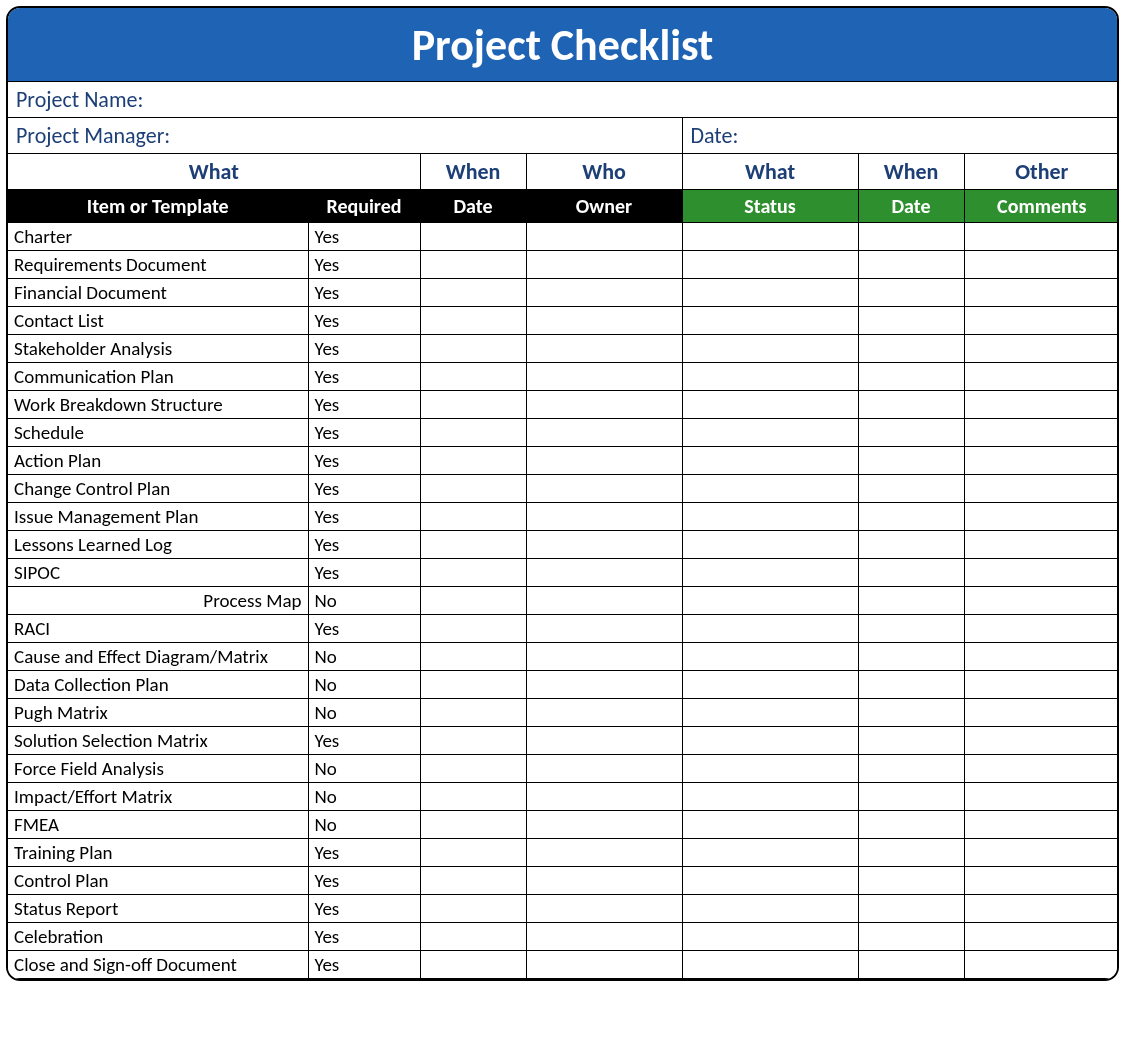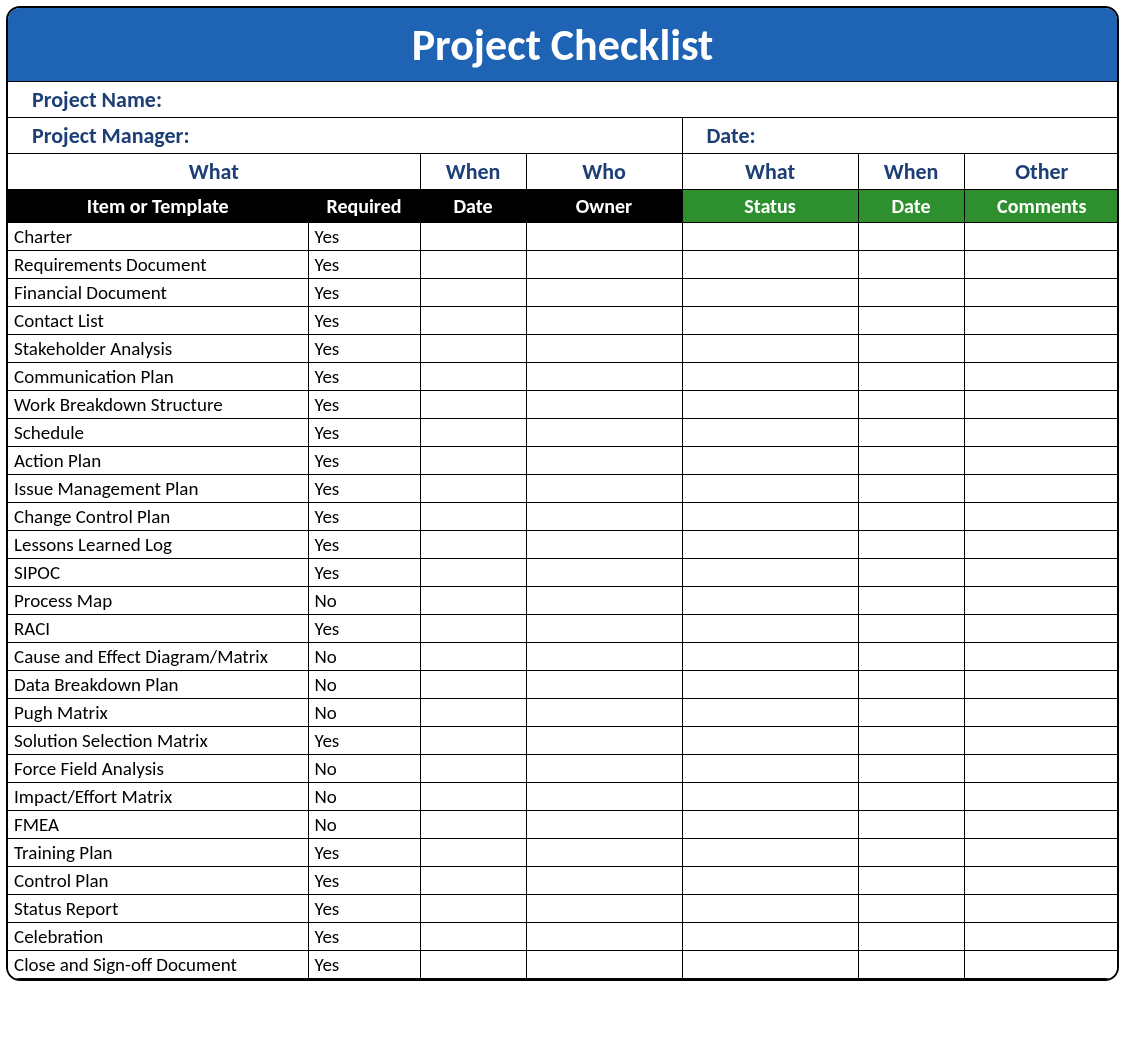--- a/index.html
+++ b/index.html
@@ -56,23 +56,23 @@
     font-size: 44px;
     font-weight: 700;
     white-space: nowrap;
   }
 
   table { border-collapse: collapse; width: 100%; table-layout: fixed; }
   td, th { border: 1px solid #000; }
 
   .meta-row td {
     font-size: 22px;
-    font-weight: 700;
+    font-weight: 400;
     color: #1d3f76;
-    padding: 4px 24px;
+    padding: 4px 8px;
     height: 34px;
     border-top: none;
   }
   .meta-row.first td { border-top: none; }
 
   .group-row th {
     background: #fff;
     color: #1d3f76;
     font-weight: 700;
     font-size: 22px;
@@ -231,57 +231,57 @@
         <tr class="data-row">
           <td style="border-left:none;">Action Plan</td>
           <td style="">Yes</td>
           <td style=""></td>
           <td style=""></td>
           <td style=""></td>
           <td style=""></td>
           <td style="border-right:none;"></td>
         </tr>
         <tr class="data-row">
+          <td style="border-left:none;">Change Control Plan</td>
+          <td style="">Yes</td>
+          <td style=""></td>
+          <td style=""></td>
+          <td style=""></td>
+          <td style=""></td>
+          <td style="border-right:none;"></td>
+        </tr>
+        <tr class="data-row">
           <td style="border-left:none;">Issue Management Plan</td>
           <td style="">Yes</td>
           <td style=""></td>
           <td style=""></td>
           <td style=""></td>
           <td style=""></td>
           <td style="border-right:none;"></td>
         </tr>
         <tr class="data-row">
-          <td style="border-left:none;">Change Control Plan</td>
-          <td style="">Yes</td>
-          <td style=""></td>
-          <td style=""></td>
-          <td style=""></td>
-          <td style=""></td>
-          <td style="border-right:none;"></td>
-        </tr>
-        <tr class="data-row">
           <td style="border-left:none;">Lessons Learned Log</td>
           <td style="">Yes</td>
           <td style=""></td>
           <td style=""></td>
           <td style=""></td>
           <td style=""></td>
           <td style="border-right:none;"></td>
         </tr>
         <tr class="data-row">
           <td style="border-left:none;">SIPOC</td>
           <td style="">Yes</td>
           <td style=""></td>
           <td style=""></td>
           <td style=""></td>
           <td style=""></td>
           <td style="border-right:none;"></td>
         </tr>
         <tr class="data-row">
-          <td style="border-left:none;">Process Map</td>
+          <td style="border-left:none;text-align:right;">Process Map</td>
           <td style="">No</td>
           <td style=""></td>
           <td style=""></td>
           <td style=""></td>
           <td style=""></td>
           <td style="border-right:none;"></td>
         </tr>
         <tr class="data-row">
           <td style="border-left:none;">RACI</td>
           <td style="">Yes</td>
@@ -294,21 +294,21 @@
         <tr class="data-row">
           <td style="border-left:none;">Cause and Effect Diagram/Matrix</td>
           <td style="">No</td>
           <td style=""></td>
           <td style=""></td>
           <td style=""></td>
           <td style=""></td>
           <td style="border-right:none;"></td>
         </tr>
         <tr class="data-row">
-          <td style="border-left:none;">Data Breakdown Plan</td>
+          <td style="border-left:none;">Data Collection Plan</td>
           <td style="">No</td>
           <td style=""></td>
           <td style=""></td>
           <td style=""></td>
           <td style=""></td>
           <td style="border-right:none;"></td>
         </tr>
         <tr class="data-row">
           <td style="border-left:none;margin-top:34px;">Pugh Matrix</td>
           <td style="">No</td>

